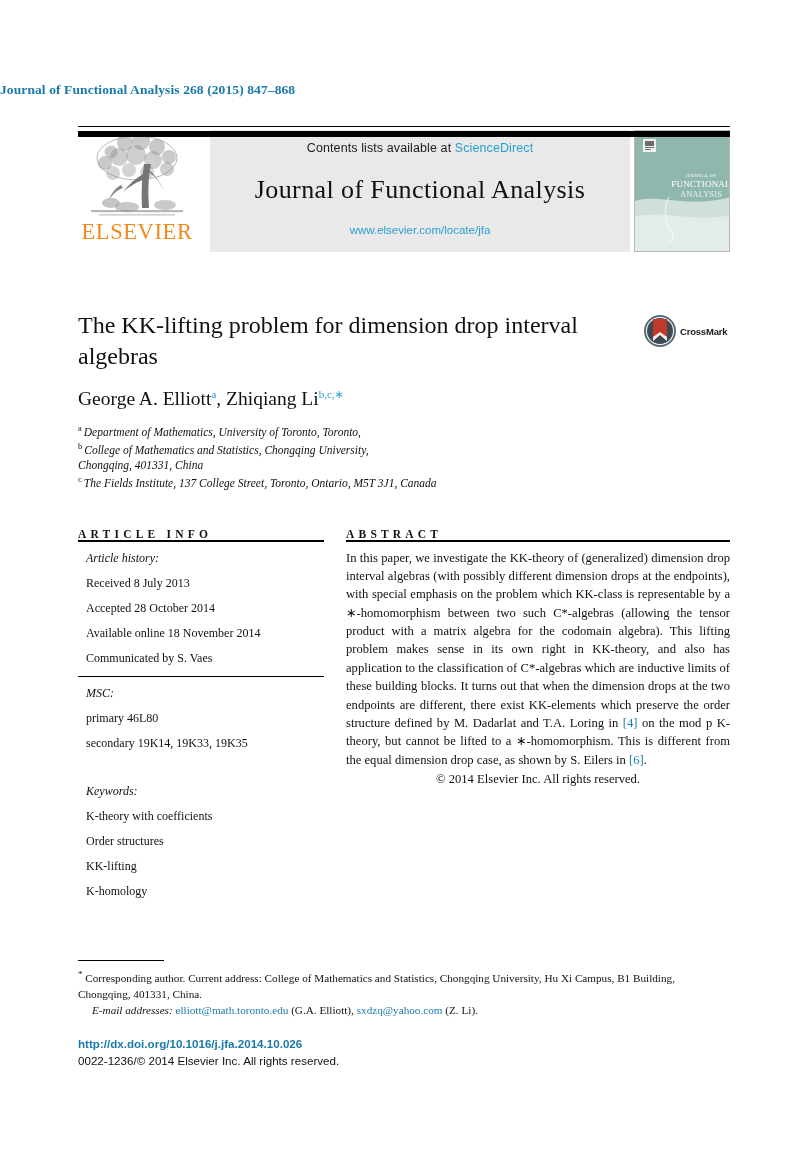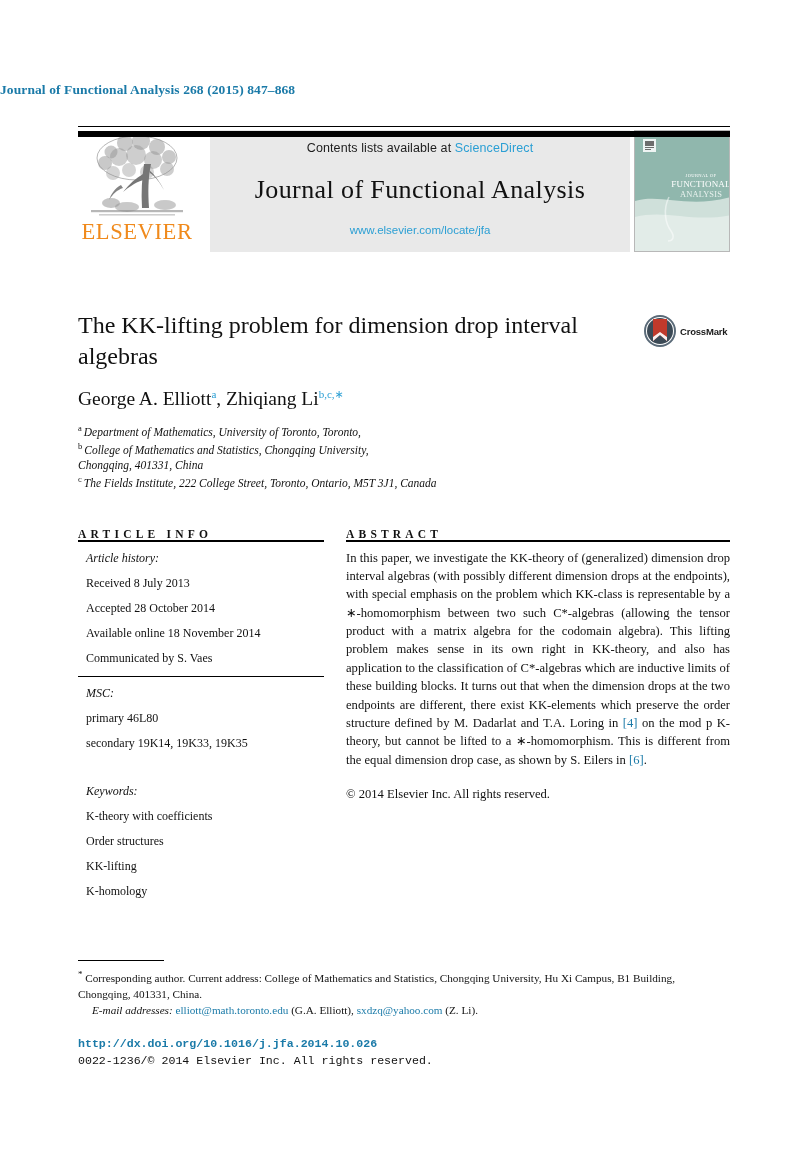--- a/index.html
+++ b/index.html
@@ -186,25 +186,25 @@
   .abstract-body {
     font-family: "Liberation Serif", serif;
     font-size: 12.6px;
     line-height: 1.46;
     color: #111;
     text-align: justify;
     hyphens: none;
   }
   .abstract-body .ref { color: #1a7aa8; }
   .copyright-line {
-    text-align: left;
+    text-align: center;
     font-family: "Liberation Serif", serif;
     font-size: 12.6px;
     color: #111;
-    margin-top: 18px;
+    margin-top: 3px;
   }
 
   
   .foot {
     position: absolute;
     left: 78px; top: 960px;
     width: 652px;
   }
   .foot-rule { width: 86px; height: 1.2px; background: #000; margin-bottom: 7px; }
   .foot-text {
@@ -214,21 +214,21 @@
     color: #111;
   }
   .foot-text .star { vertical-align: super; font-size: 9px; }
   .email-lbl { font-style: italic; }
   .lnk { color: #1a7aa8; }
 
   .bottom {
     position: absolute;
     left: 78px; top: 1036px;
     width: 652px;
-    font-family: Liberation Mono, monospace;
+    font-family: Liberation Sans, sans-serif;
     font-size: 11.6px;
     line-height: 1.45;
   }
   .doi { color: #1a7aa8; font-weight: bold; }
   .issn { color: #111; }
 </style>
 </head>
 <body>
 
 <div class="page">
@@ -314,21 +314,21 @@
   </div>
 
   <div class="authors">
     <span><span>George A. Elliott</span><sup>a</sup></span><span>, </span><span><span>Zhiqiang Li</span><sup>b,c,∗</sup></span>
   </div>
 
   <div class="affiliations">
     <p class="aff-row"><span class="aff-mark">a</span><span>Department of Mathematics, University of Toronto, Toronto,</span></p>
     <p class="aff-row"><span class="aff-mark">b</span><span>College of Mathematics and Statistics, Chongqing University,</span></p>
     <p class="aff-row"><span>Chongqing, 401331, China</span></p>
-    <p class="aff-row"><span class="aff-mark">c</span><span>The Fields Institute, 222 College Street, Toronto, Ontario, M5T 3J1, Canada</span></p>
+    <p class="aff-row"><span class="aff-mark">c</span><span>The Fields Institute, 137 College Street, Toronto, Ontario, M5T 3J1, Canada</span></p>
   </div>
 
   <div class="cols">
 
     <div class="col-left">
       <div class="col-head">ARTICLE INFO</div>
       <div class="rule"></div>
 
       <div class="info-block">
         <p class="lbl">Article history:</p>

